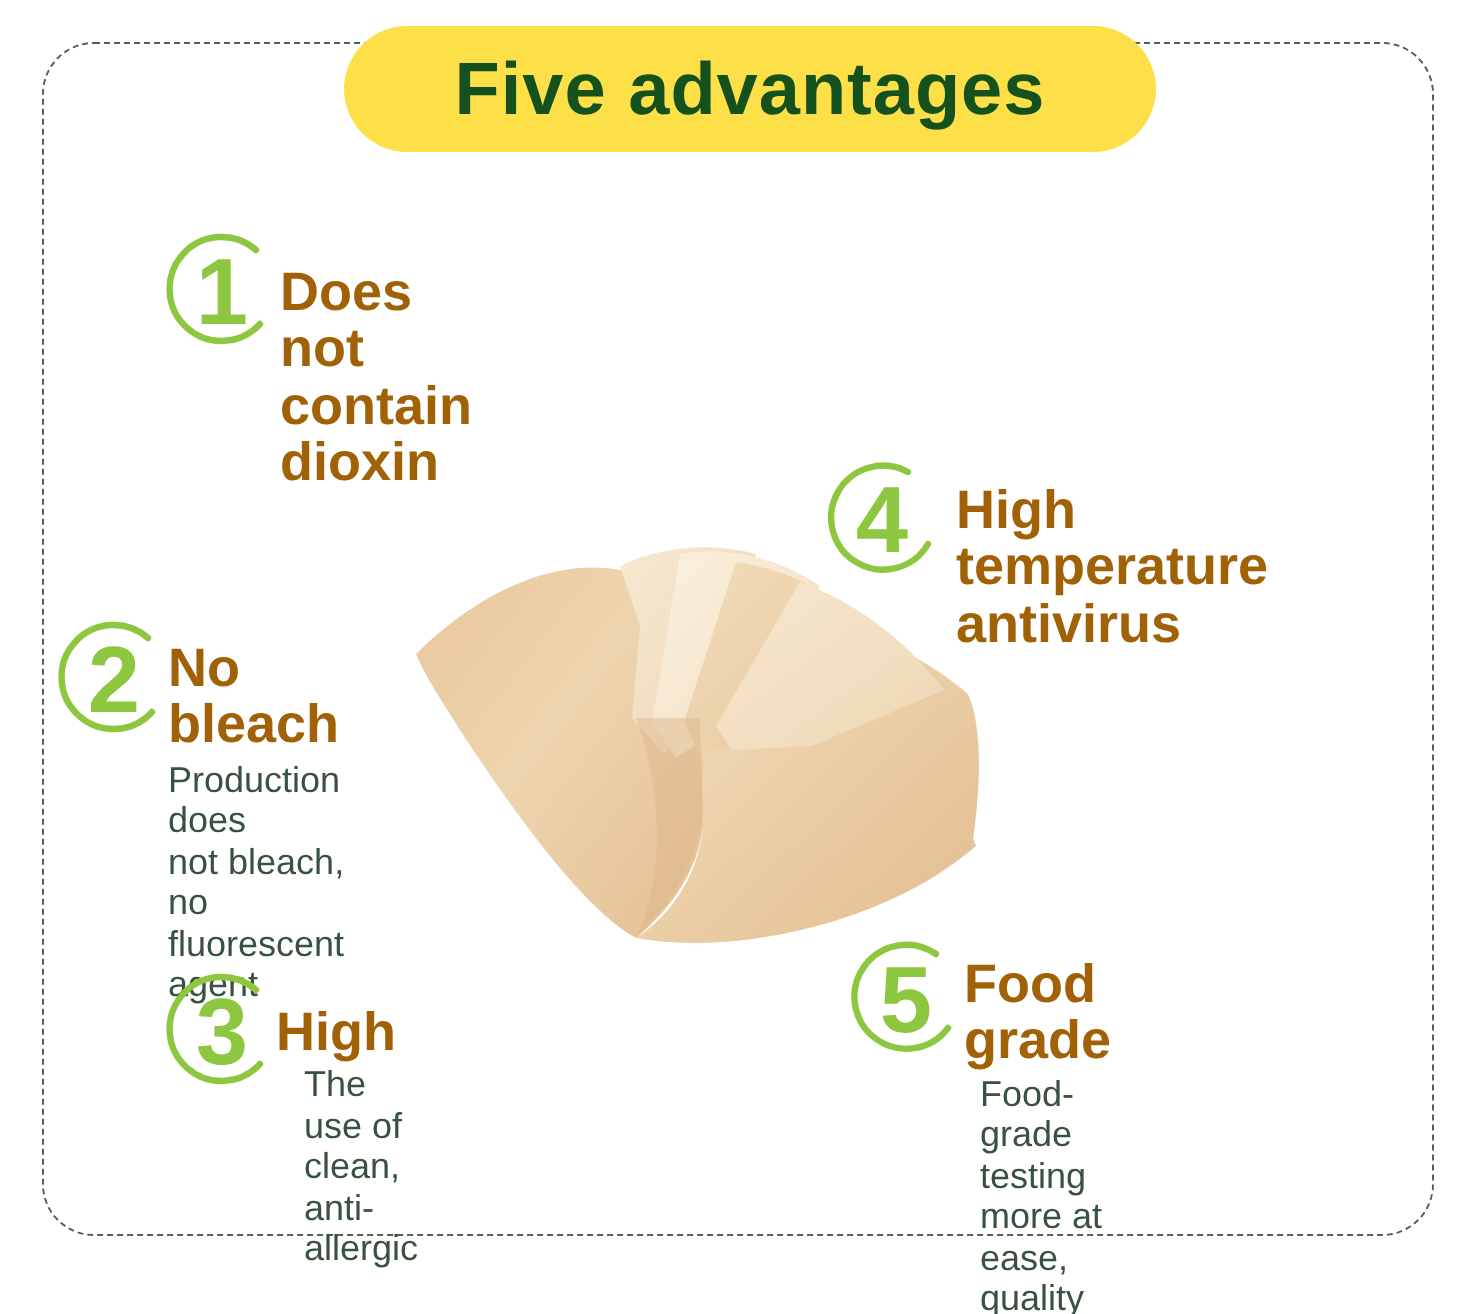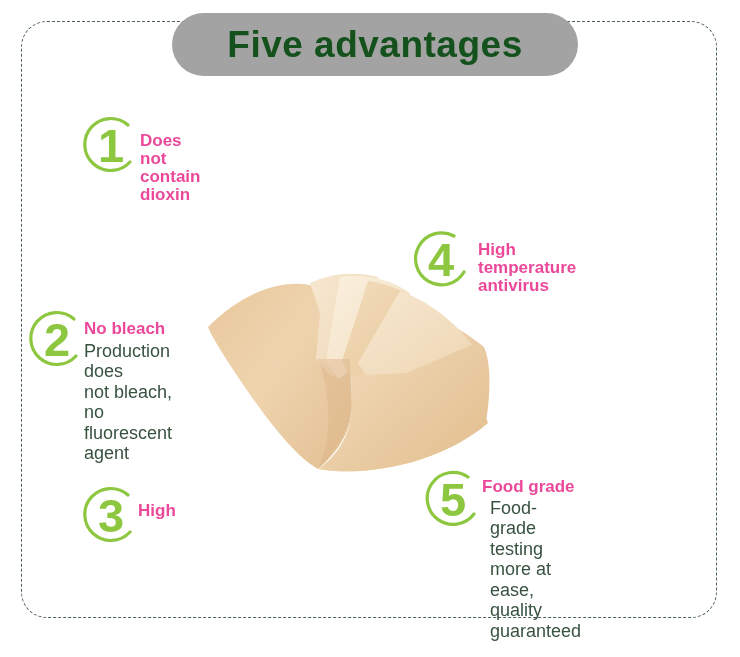--- a/index.html
+++ b/index.html
@@ -19,21 +19,21 @@
     border:1.5px dashed #4b6350;
     border-radius:26px;
     pointer-events:none;
   }
 
   
   #title-pill {
     position:absolute;
     left:172px; top:13px;
     width:406px; height:63px;
-    background:#a3a3a3;
+    background:#fde047;
     border-radius:34px;
     display:flex; align-items:center; justify-content:center;
     z-index:6;
   }
   #title-pill .title-text {
     font-size:37px;
     font-weight:bold;
     color:#14511c;
     letter-spacing:.5px;
     white-space:nowrap;
@@ -55,23 +55,23 @@
   }
   .badge {
     position:absolute;
     left:0; top:0;
     width:66px; height:66px;
   }
   .adv-text {
     position:absolute;
   }
   .adv-head {
-    font-size:17px;
+    font-size:27px;
     font-weight:bold;
-    color:#ec4899;
+    color:#a16207;
     line-height:1.05;
     white-space:pre-line;
   }
   .adv-body {
     font-size:18px;
     color:#37523f;
     line-height:1.14;
     white-space:pre-line;
   }
 
@@ -179,20 +179,22 @@
 
 <div class="advantage" id="advantage-3">
   <div class="badge">
     <svg width="66" height="66" viewBox="0 0 66 66" xmlns="http://www.w3.org/2000/svg">
       <path d="M50,13 A26,26 0 1 0 52,50" fill="none" stroke="#8dc63f" stroke-width="3.2" stroke-linecap="round"></path>
       <text x="33" y="50" font-family="Liberation Sans, sans-serif" font-size="47" font-weight="bold" fill="#8dc63f" text-anchor="middle">3</text>
     </svg>
   </div>
   <div class="adv-text">
     <div class="adv-head">High</div>
+    <div class="adv-body">The use of clean,
+anti-allergic</div>
   </div>
 </div>
 
 <div class="advantage" id="advantage-4">
   <div class="badge">
     <svg width="66" height="66" viewBox="0 0 66 66" xmlns="http://www.w3.org/2000/svg">
       <path d="M46,10 A26,26 0 1 0 56,46" fill="none" stroke="#8dc63f" stroke-width="3.2" stroke-linecap="round"></path>
       <text x="33" y="50" font-family="Liberation Sans, sans-serif" font-size="47" font-weight="bold" fill="#8dc63f" text-anchor="middle">4</text>
     </svg>
   </div>

